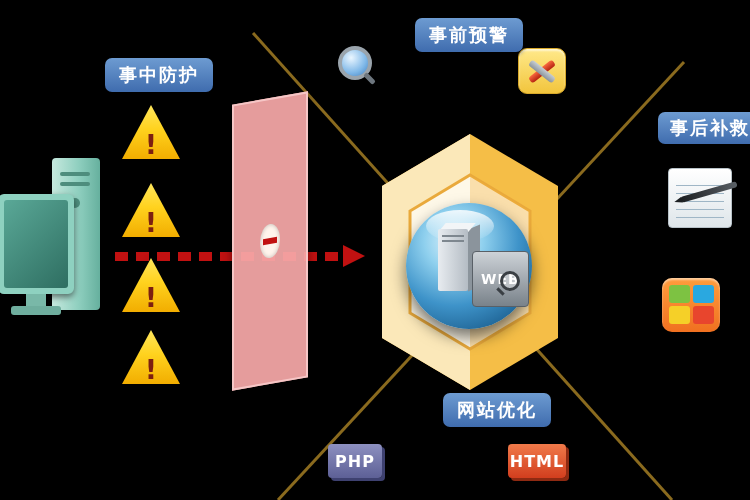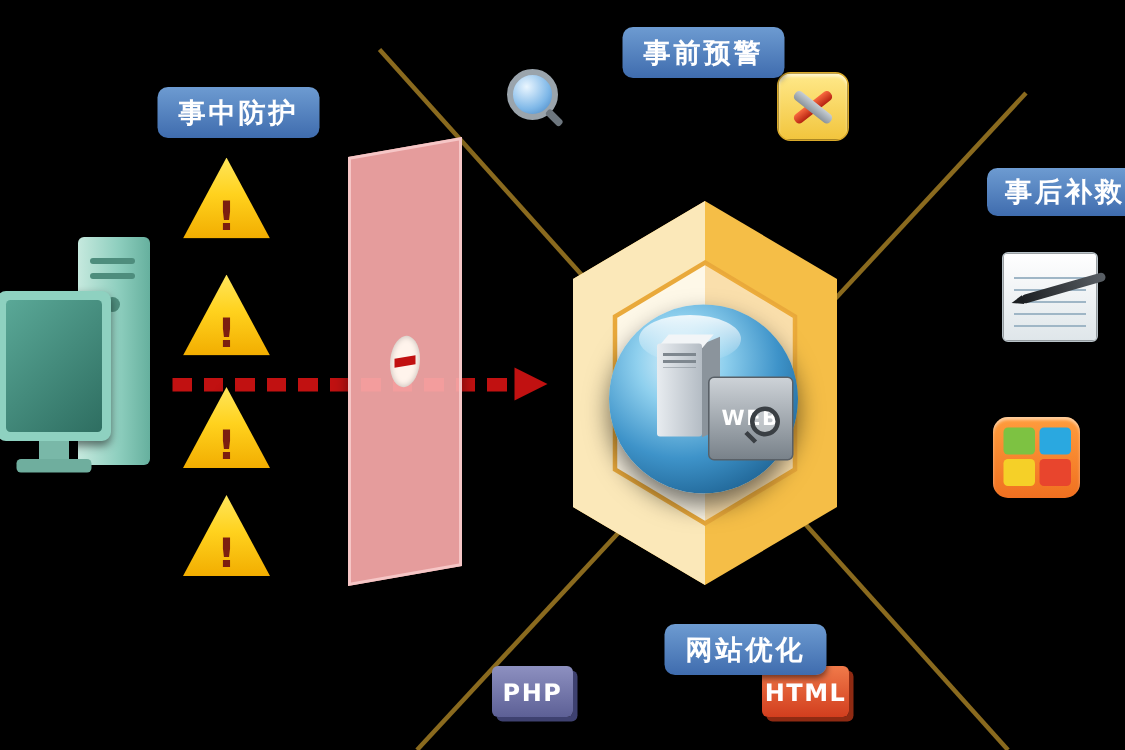--- a/index.html
+++ b/index.html
@@ -217,18 +217,18 @@
   <div class="appgrid">
     <div class="pane g"></div>
     <div class="pane b"></div>
     <div class="pane y"></div>
     <div class="pane r"></div>
   </div>
 
   <div class="plabel" style="left:105px;top:58px;">事中防护</div>
   <div class="plabel" style="left:415px;top:18px;">事前预警</div>
   <div class="plabel" style="left:658px;top:112px;padding:4px 12px;">事后补救</div>
-  <div class="plabel" style="left:443px;top:393px;margin-top:23px;">网站优化</div>
+  <div class="plabel" style="left:443px;top:393px;">网站优化</div>
 
   <div class="lang html">HTML</div>
   <div class="lang php">PHP</div>
 
 </div>
 
 </body></html>

